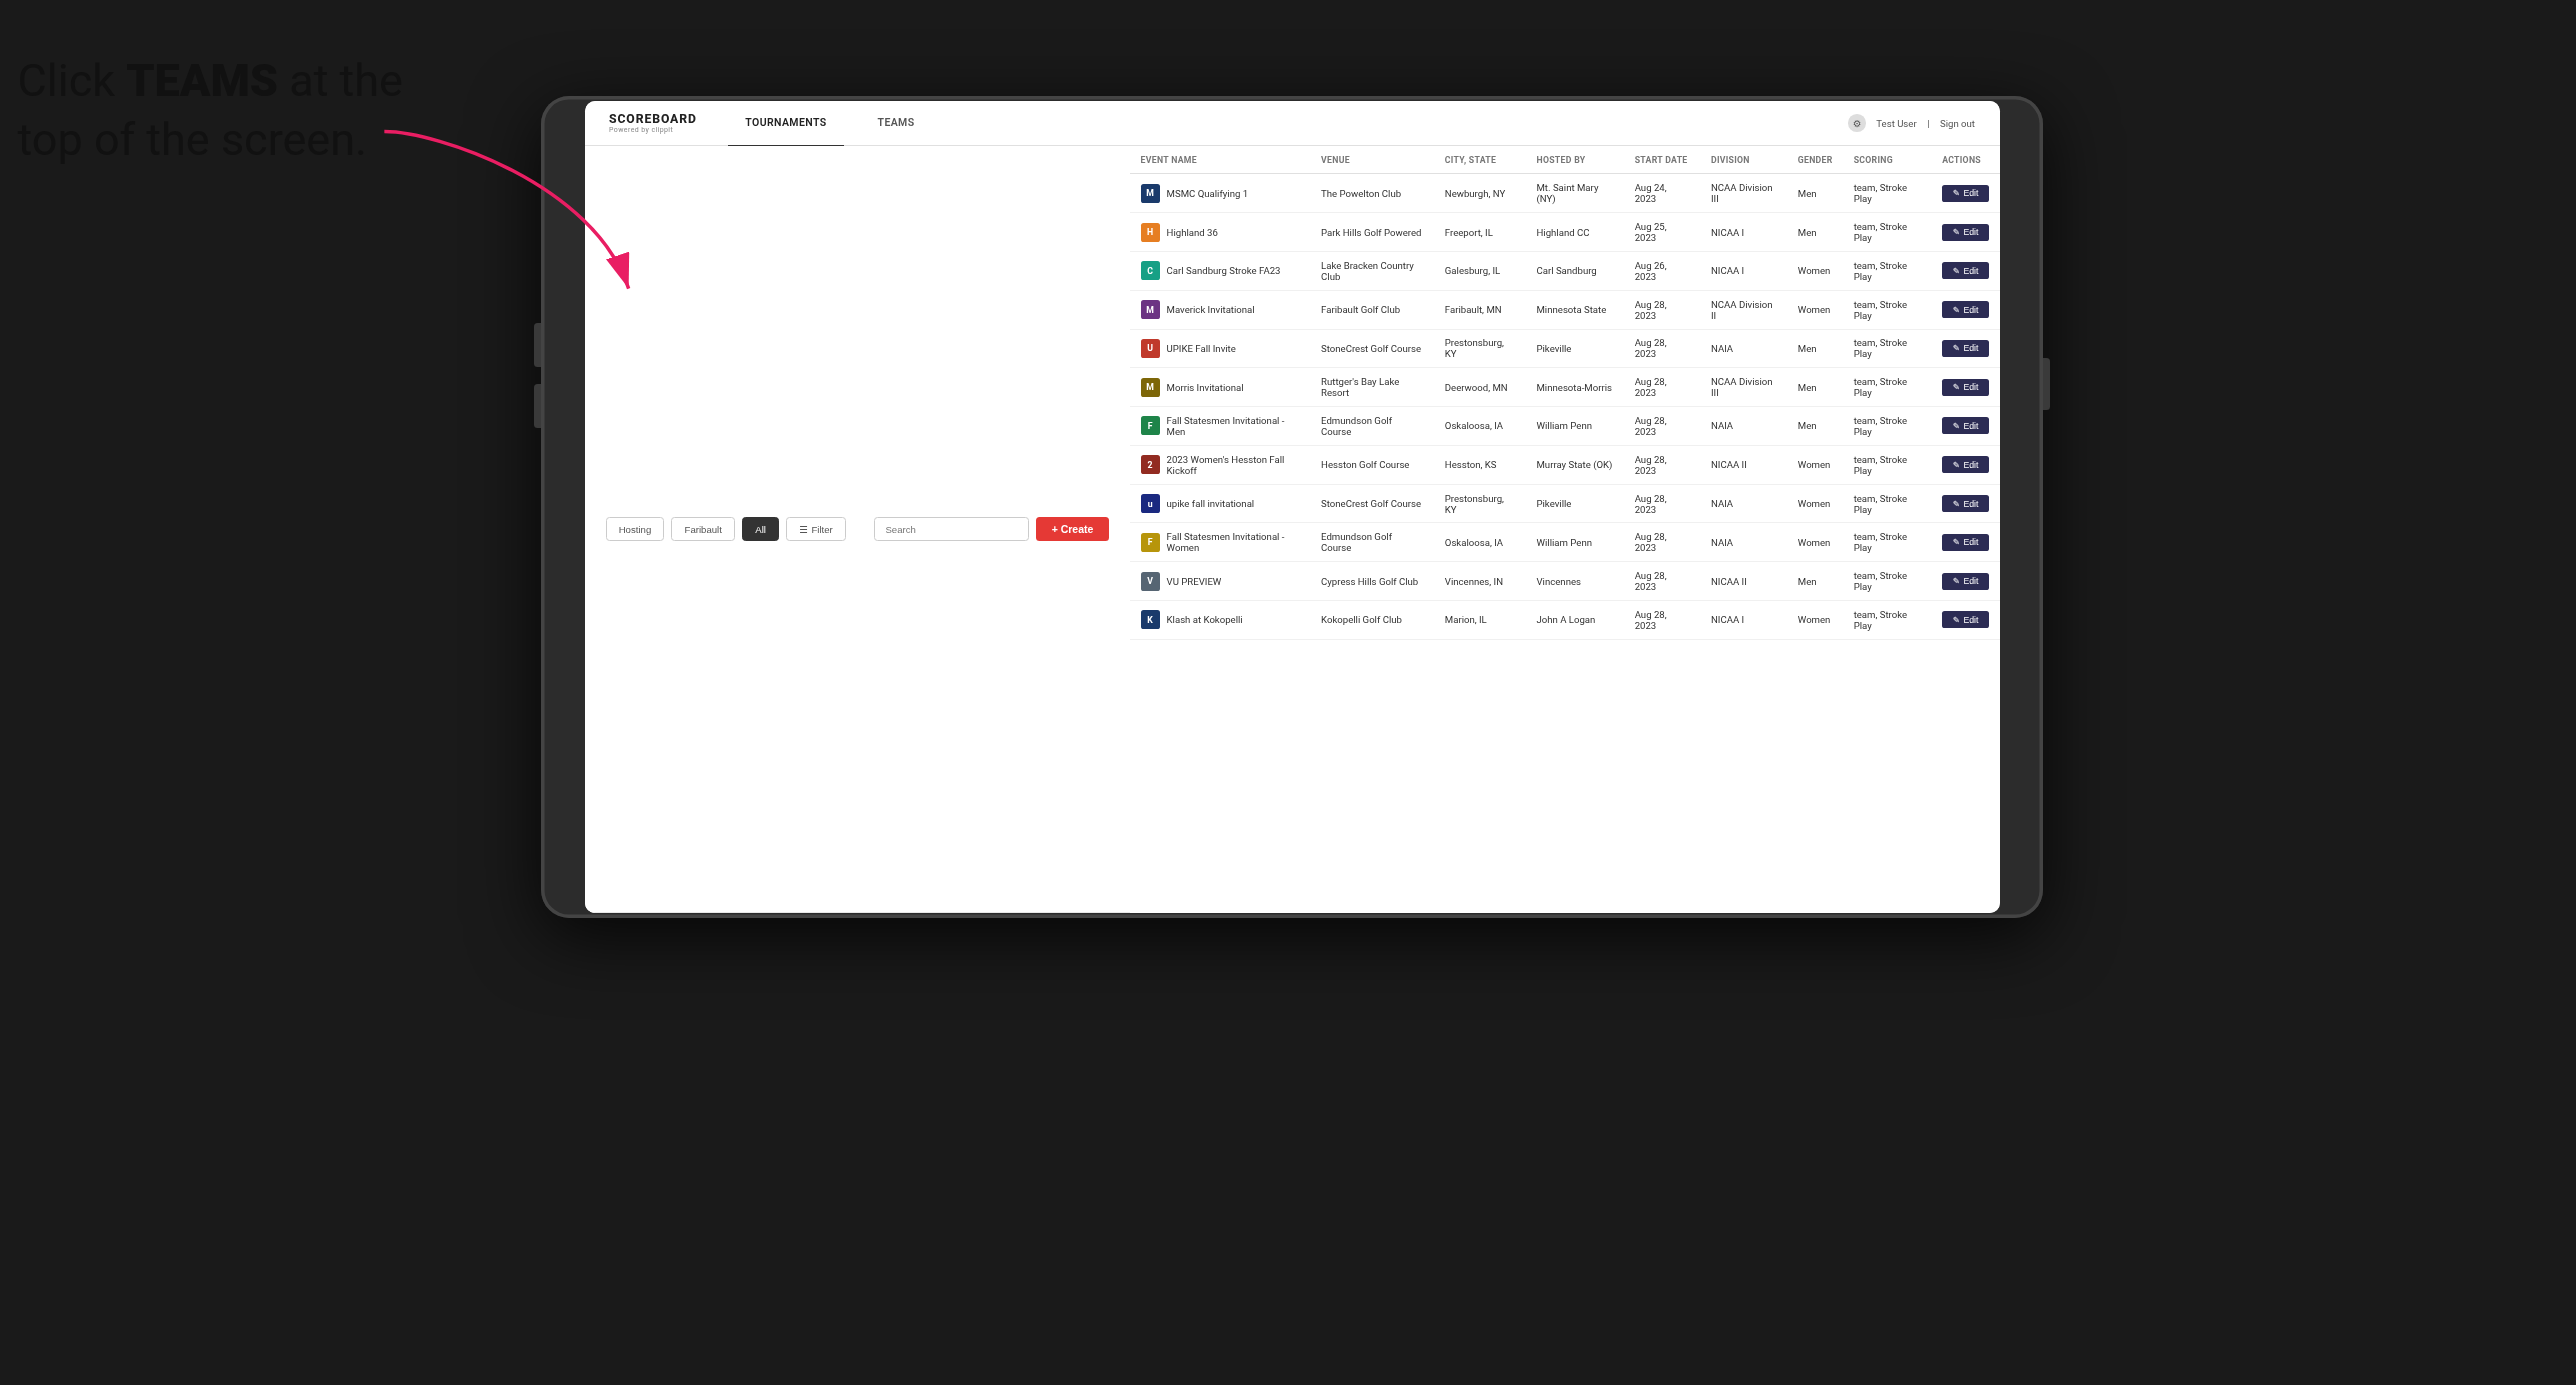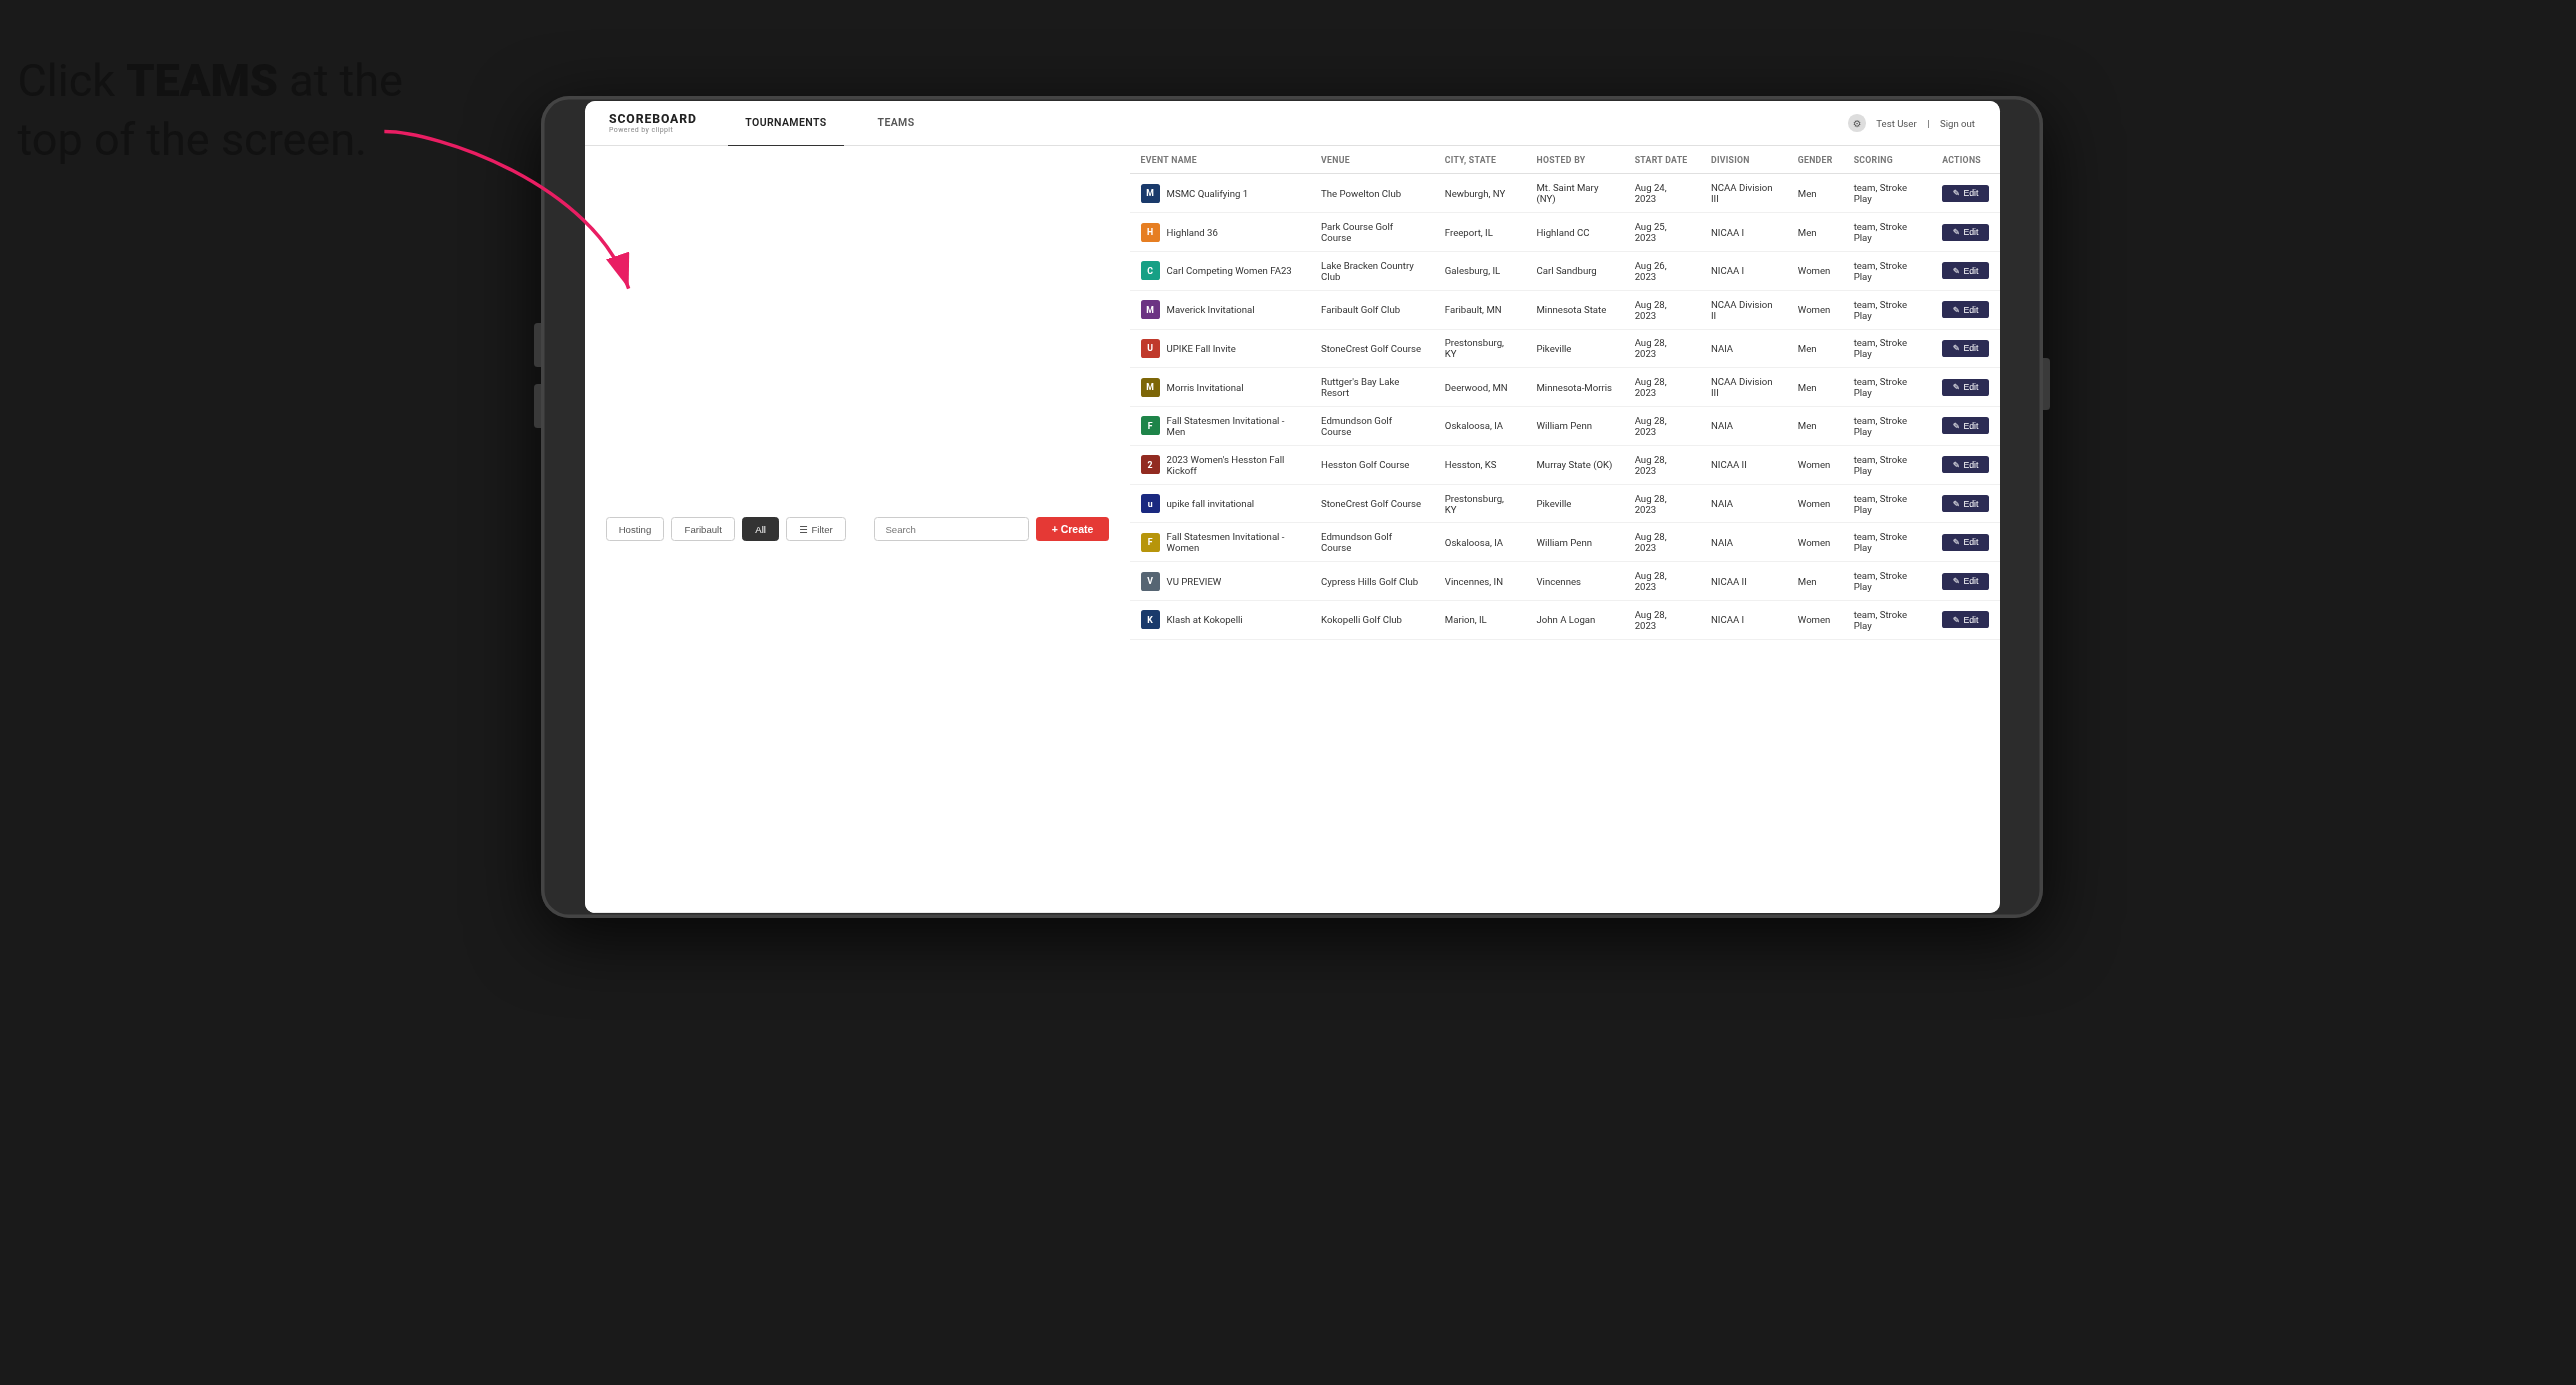--- a/index.html
+++ b/index.html
@@ -423,39 +423,39 @@
       </button>
     </td>
   </tr>
               <tr>
     <td>
       <div class="event-name-cell">
         <div class="team-logo logo-orange">H</div>
         <span>Highland 36</span>
       </div>
     </td>
-    <td>Park Course Golf Course</td>
+    <td>Park Hills Golf Powered</td>
     <td>Freeport, IL</td>
     <td>Highland CC</td>
     <td>Aug 25, 2023</td>
     <td>NICAA I</td>
     <td>Men</td>
     <td>team, Stroke Play</td>
     <td>
       <button class="edit-btn">
         <span>✎</span>
         <span>Edit</span>
       </button>
     </td>
   </tr>
               <tr>
     <td>
       <div class="event-name-cell">
         <div class="team-logo logo-teal">C</div>
-        <span>Carl Competing Women FA23</span>
+        <span>Carl Sandburg Stroke FA23</span>
       </div>
     </td>
     <td>Lake Bracken Country Club</td>
     <td>Galesburg, IL</td>
     <td>Carl Sandburg</td>
     <td>Aug 26, 2023</td>
     <td>NICAA I</td>
     <td>Women</td>
     <td>team, Stroke Play</td>
     <td>

